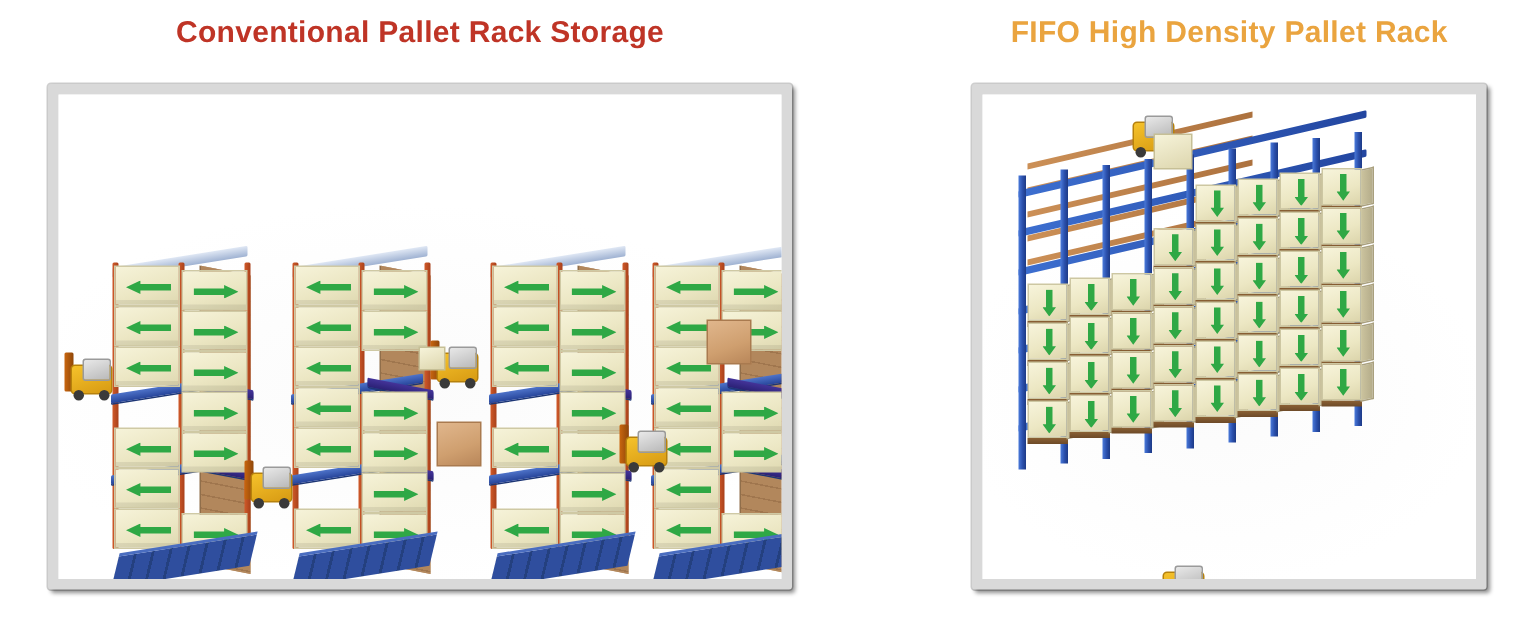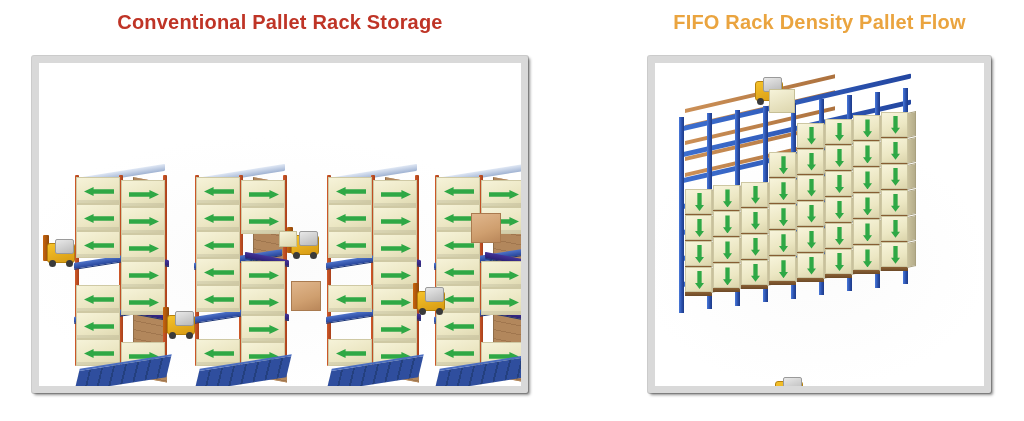--- a/index.html
+++ b/index.html
@@ -264,21 +264,21 @@
     background: linear-gradient(180deg,#8a6034,#6d4a28);
   }
 </style>
 </head>
 <body>
 
 <div id="root">
 
   <div class="title" id="title-left">Conventional Pallet Rack Storage</div>
 
-  <div class="title" id="title-right">FIFO Rack Density Pallet Flow</div>
+  <div class="title" id="title-right">FIFO High Density Pallet Rack</div>
 
 
   <div class="panel" id="panel-left">
     <div class="stage" id="scene-left">
         <div class="rack" style="left: 38px; height: 199px; width: 92px;">
           <div class="depth"></div>
           <div class="cap"></div>
           <div class="upright" style="left: -2px; top: 4px; height: 191px;"></div>
           <div class="upright" style="left: 42px; top: 4px; height: 191px;"></div>
           <div class="upright" style="left: 86px; top: 4px; height: 191px;"></div>

